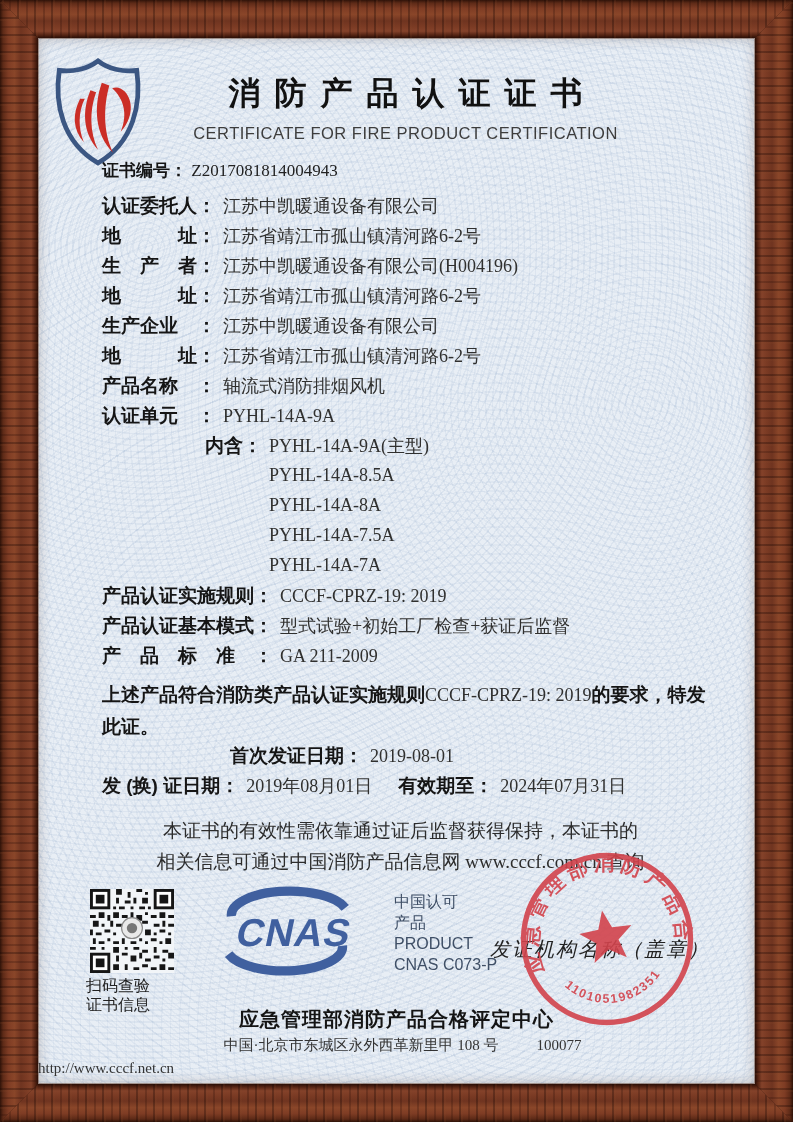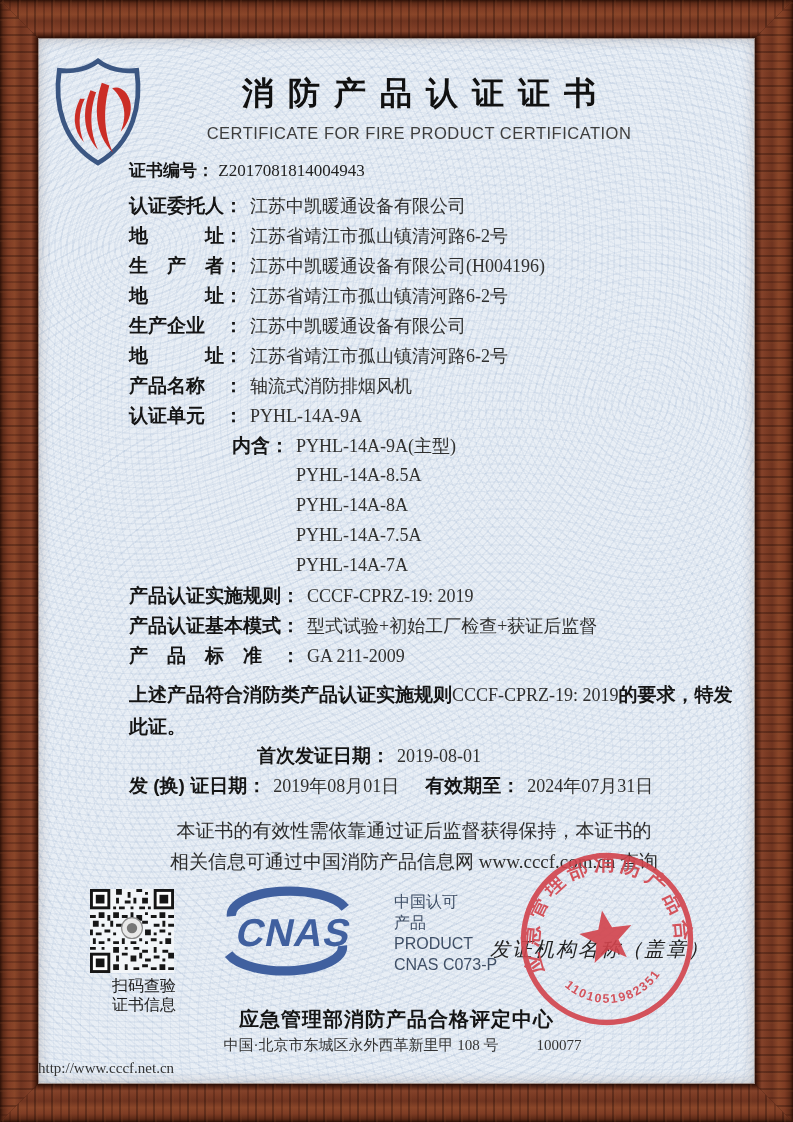--- a/index.html
+++ b/index.html
@@ -28,21 +28,21 @@
       linear-gradient(270deg,#2f1309 0%,#5d2a17 8%,#7e3c24 22%,#8a4629 38%,#6f3420 55%,#7b3b24 70%,#84422a 82%,#4c1f10 94%,#2a0f07 100%);
     clip-path:polygon(0 38px,100% 0,100% 100%,0 calc(100% - 38px));}
   
   .paper{position:absolute;inset:38px;z-index:2;background-color:#e8eef5;
     background-image:
       repeating-radial-gradient(circle at 15% 20%, rgba(120,150,190,.11) 0 1.5px, rgba(255,255,255,0) 1.5px 6px),
       repeating-radial-gradient(circle at 85% 35%, rgba(120,150,190,.09) 0 1.5px, rgba(255,255,255,0) 1.5px 7px),
       repeating-radial-gradient(circle at 40% 70%, rgba(120,150,190,.08) 0 1.5px, rgba(255,255,255,0) 1.5px 8px),
       repeating-radial-gradient(circle at 65% 95%, rgba(120,150,190,.08) 0 1.5px, rgba(255,255,255,0) 1.5px 9px);
     box-shadow:inset 0 0 0 1px rgba(90,50,30,.4), inset 0 0 14px rgba(70,40,25,.28);
-    box-sizing:border-box;padding:0 46px 0 91px;overflow:hidden;}
+    box-sizing:border-box;padding:0 46px 0 64px;overflow:hidden;}
   
   .logo{position:absolute;left:8px;top:16px;}
   .title{margin:34px 0 0;text-align:center;font-family:"Liberation Serif",serif;
          font-weight:bold;font-size:32px;letter-spacing:14px;color:#111;text-indent:14px;}
   .subtitle{margin:8px 0 0;text-align:center;font-size:16.5px;letter-spacing:.5px;color:#3d3d3d;}
   .certno{margin:16px 4px 0 0;text-align:left;font-family:"Liberation Serif",serif;
           font-size:17px;color:#222;}
   .certno .lblb{font-weight:bold;font-family:"Liberation Sans",sans-serif;color:#151515;}
   
   .body-block{margin-top:14px;}
@@ -53,21 +53,21 @@
   .indent-model-item{padding-left:160px;}
   .statement{width:615px;font-size:19px;line-height:31px;margin:3px 0 4px;}
   .statement .b{font-weight:bold;color:#151515;}
   .statement .c{font-family:"Liberation Serif",serif;font-size:18px;color:#2f2f2f;}
   .first-date{margin-left:128px;}
   .gapleft{margin-left:26px;}
   .note{text-align:center;font-size:19px;line-height:31px;color:#2c2c2c;
         font-family:"Liberation Serif",serif;margin:9px 10px 0 0;}
   
   .qr{position:absolute;left:52px;top:851px;width:84px;height:84px;}
-  .qr-caption{position:absolute;left:46px;top:938px;width:120px;text-align:center;
+  .qr-caption{position:absolute;left:20px;top:938px;width:120px;text-align:center;
               font-family:"Liberation Serif",serif;font-size:16px;line-height:19px;color:#222;}
   .cnas{position:absolute;left:178px;top:843px;}
   .accred{position:absolute;left:340px;top:853px;font-size:16px;line-height:21px;color:#3f4f66;margin-left:16px;}
   .accred .cjk{font-family:"Liberation Serif",serif;}
   .stamp-overlay{position:absolute;left:452px;top:898px;z-index:3;font-family:"Liberation Serif",serif;
                  font-style:italic;font-size:20px;letter-spacing:2px;color:#222;}
   .stamp{position:absolute;left:478px;top:810px;width:182px;height:182px;z-index:4;
          transform:rotate(-10deg);opacity:.9;}
   .footer-org{position:absolute;left:0;top:968px;width:100%;text-align:center;
               font-weight:bold;font-size:20px;letter-spacing:1px;color:#141414;}

